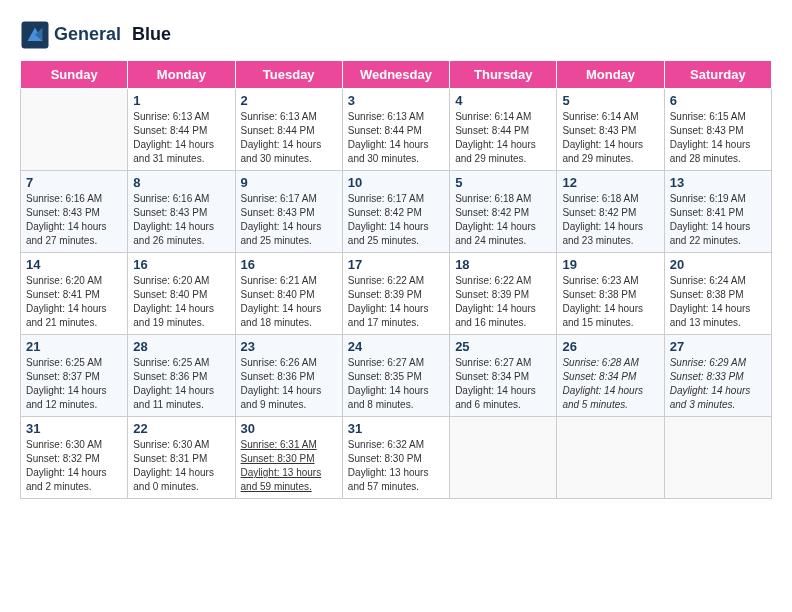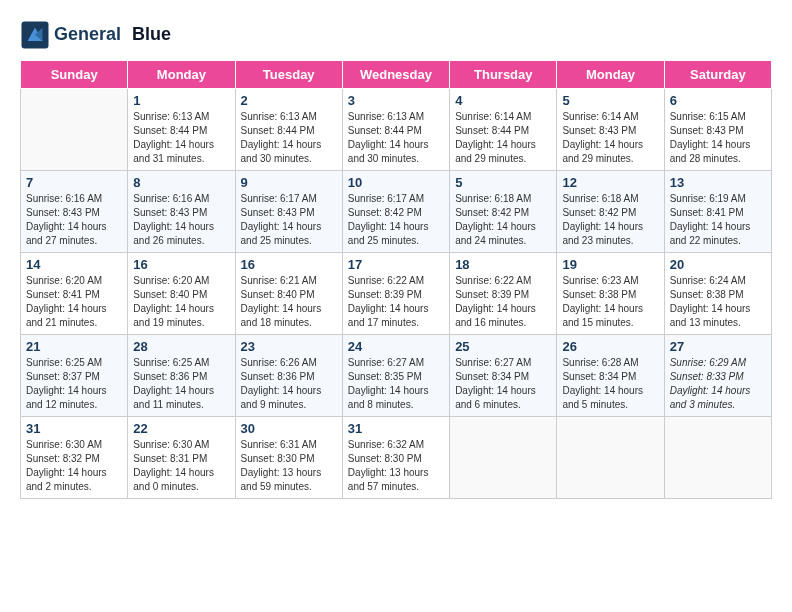--- a/index.html
+++ b/index.html
@@ -274,21 +274,21 @@
 Daylight: 14 hours and 8 minutes.</div>
         </td>
         <td>
           <div class="day-number">25</div>
           <div class="day-info" style="white-space: pre-line;">Sunrise: 6:27 AM
 Sunset: 8:34 PM
 Daylight: 14 hours and 6 minutes.</div>
         </td>
         <td>
           <div class="day-number">26</div>
-          <div class="day-info" style="white-space: pre-line;">Sunrise: 6:28 AM
+          <div class="day-info" style="white-space: pre-line; font-style: italic;">Sunrise: 6:28 AM
 Sunset: 8:34 PM
 Daylight: 14 hours and 5 minutes.</div>
         </td>
         <td>
           <div class="day-number">27</div>
           <div class="day-info" style="white-space: pre-line; font-style: italic;">Sunrise: 6:29 AM
 Sunset: 8:33 PM
 Daylight: 14 hours and 3 minutes.</div>
         </td>
       </tr>
@@ -300,21 +300,21 @@
 Daylight: 14 hours and 2 minutes.</div>
         </td>
         <td>
           <div class="day-number">22</div>
           <div class="day-info" style="white-space: pre-line;">Sunrise: 6:30 AM
 Sunset: 8:31 PM
 Daylight: 14 hours and 0 minutes.</div>
         </td>
         <td>
           <div class="day-number">30</div>
-          <div class="day-info" style="white-space: pre-line;">Sunrise: 6:31 AM
+          <div class="day-info" style="white-space: pre-line; text-decoration: underline;">Sunrise: 6:31 AM
 Sunset: 8:30 PM
 Daylight: 13 hours and 59 minutes.</div>
         </td>
         <td>
           <div class="day-number">31</div>
           <div class="day-info" style="white-space: pre-line;">Sunrise: 6:32 AM
 Sunset: 8:30 PM
 Daylight: 13 hours and 57 minutes.</div>
         </td>
         <td class="empty-cell"></td>

